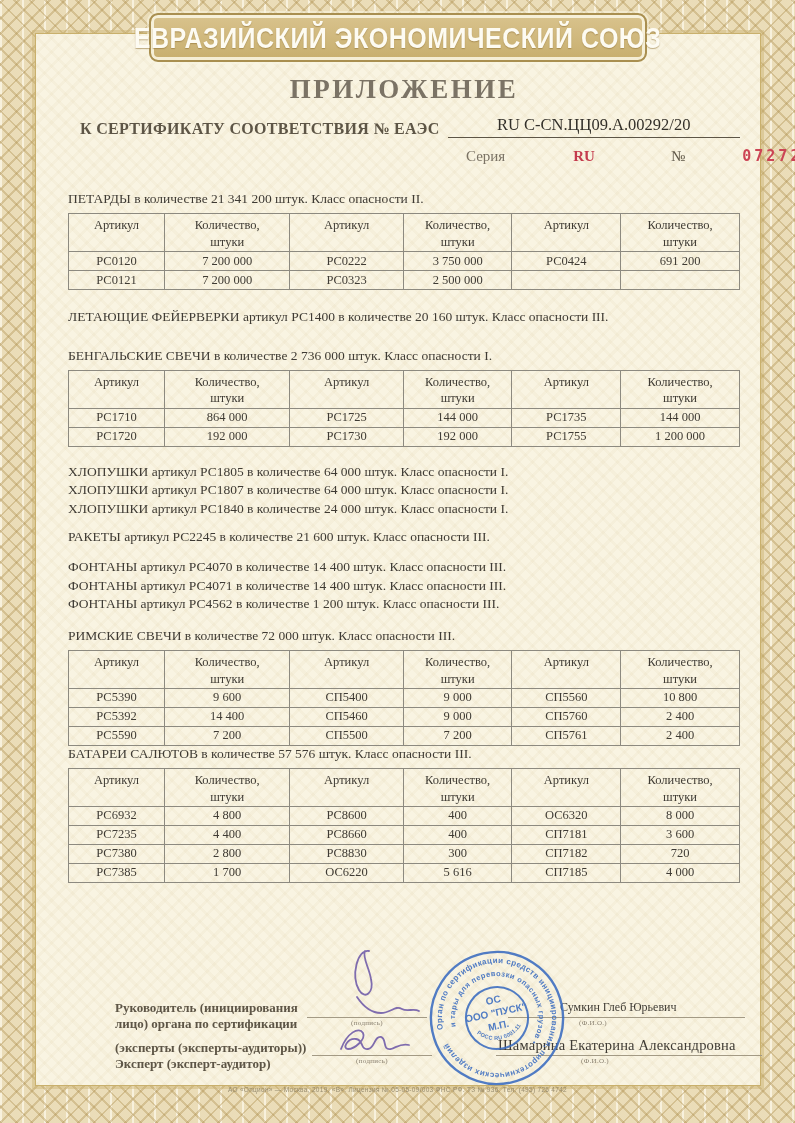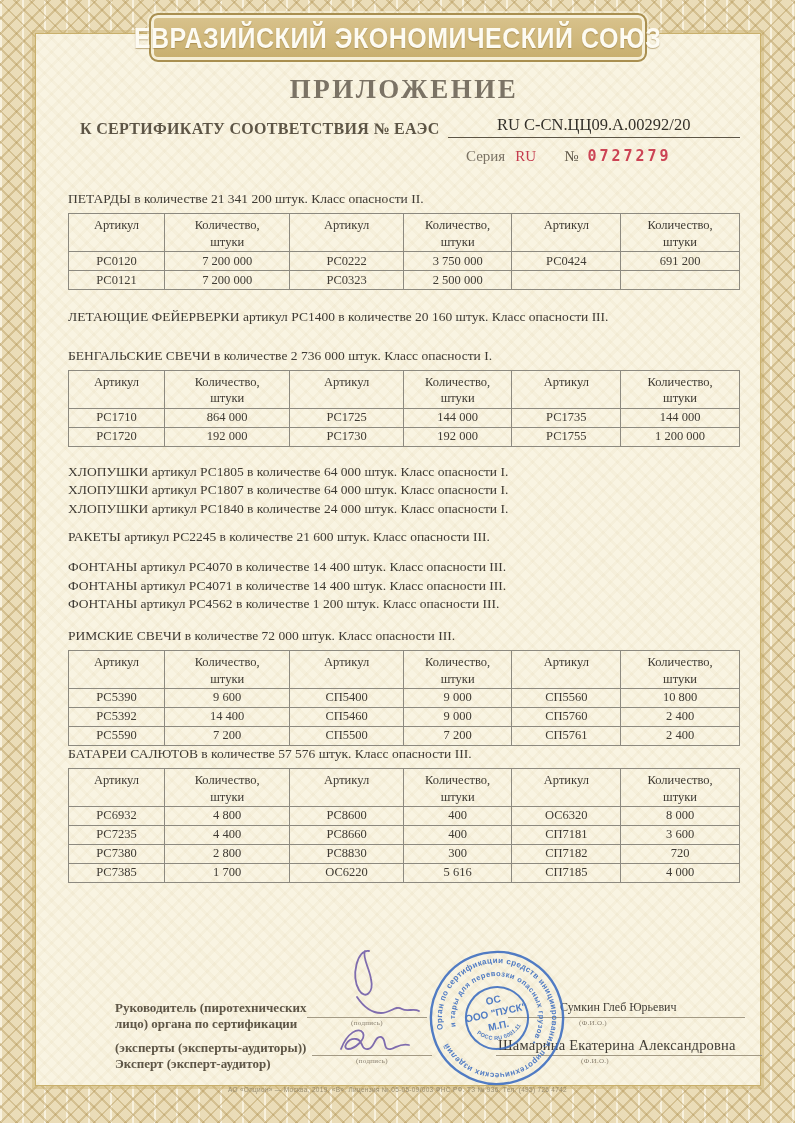--- a/index.html
+++ b/index.html
@@ -30,22 +30,22 @@
   }
   .banner span{
     font-family:"Liberation Sans",sans-serif;font-weight:700;font-size:25px;color:#fdfbf2;
     letter-spacing:.5px;display:inline-block;transform:scaleY(1.18);
     text-shadow:0 1px 1px rgba(140,110,50,.55);white-space:nowrap;
   }
   h1.title{margin:40px 0 0;text-align:center;font-size:27px;font-weight:700;letter-spacing:2.5px;color:#7b7365;}
   .cert-row{display:flex;align-items:flex-end;margin-top:10px;}
   .cert-label{flex:none;margin-left:12px;font-weight:700;font-size:16px;color:#5d5546;letter-spacing:.3px;white-space:nowrap;}
   .cert-number{flex:1;margin-left:8px;text-align:center;font-size:16.5px;color:#33302a;border-bottom:1px solid #5d5546;padding-bottom:2px;white-space:nowrap;}
-  .series-row{display:flex;align-items:baseline;margin:9px 0 0 398px;font-size:15px;color:#7b7365;}
-  .series-value{color:#c43b4d;font-weight:400;margin-left:10px;}
+  .series-row{display:flex;align-items:baseline;margin:9px 0 0 398px;font-size:15px;color:#7b7365;gap:48px;}
+  .series-value{color:#c43b4d;font-weight:700;margin-left:20px;}
   .number-sign{margin-left:28px;color:#5d5546;}
   .form-number{margin-left:9px;font-family:"DejaVu Sans Mono",monospace;font-weight:700;font-size:15px;letter-spacing:3px;color:#cc4455;}
   #content{font-size:13.5px;}
   #content .block{margin:0;}
   #content .block:nth-child(1){margin-top:26px;}
   #content .block:nth-child(2){margin-top:18px;}
   #content .block:nth-child(3){margin-top:22px;}
   #content .block:nth-child(4){margin-top:16px;}
   #content .block:nth-child(5){margin-top:11px;}
   #content .block:nth-child(6){margin-top:12px;}
@@ -306,21 +306,21 @@
                 <td>4 000</td>
               </tr>
             </tbody>
           </table>
         </div>
       </div>
   </div>
 
   <div class="sig-layer">
     <div class="abs role" style="left:115px;top:1000px;width:230px;">
-      <div>Руководитель (пиротехнических</div>
+      <div>Руководитель (инициирования</div>
       <div>лицо) органа по сертификации</div>
     </div>
     <div class="abs role" style="left:115px;top:1040px;width:240px;">
       <div>(эксперты (эксперты-аудиторы))</div>
       <div>Эксперт (эксперт-аудитор)</div>
     </div>
 
     <div class="abs ruleline" style="left:307px;top:1016px;width:120px;"></div>
     <div class="abs small-cap" style="left:307px;top:1019px;width:120px;">(подпись)</div>
     <div class="abs ruleline" style="left:312px;top:1054px;width:120px;"></div>

